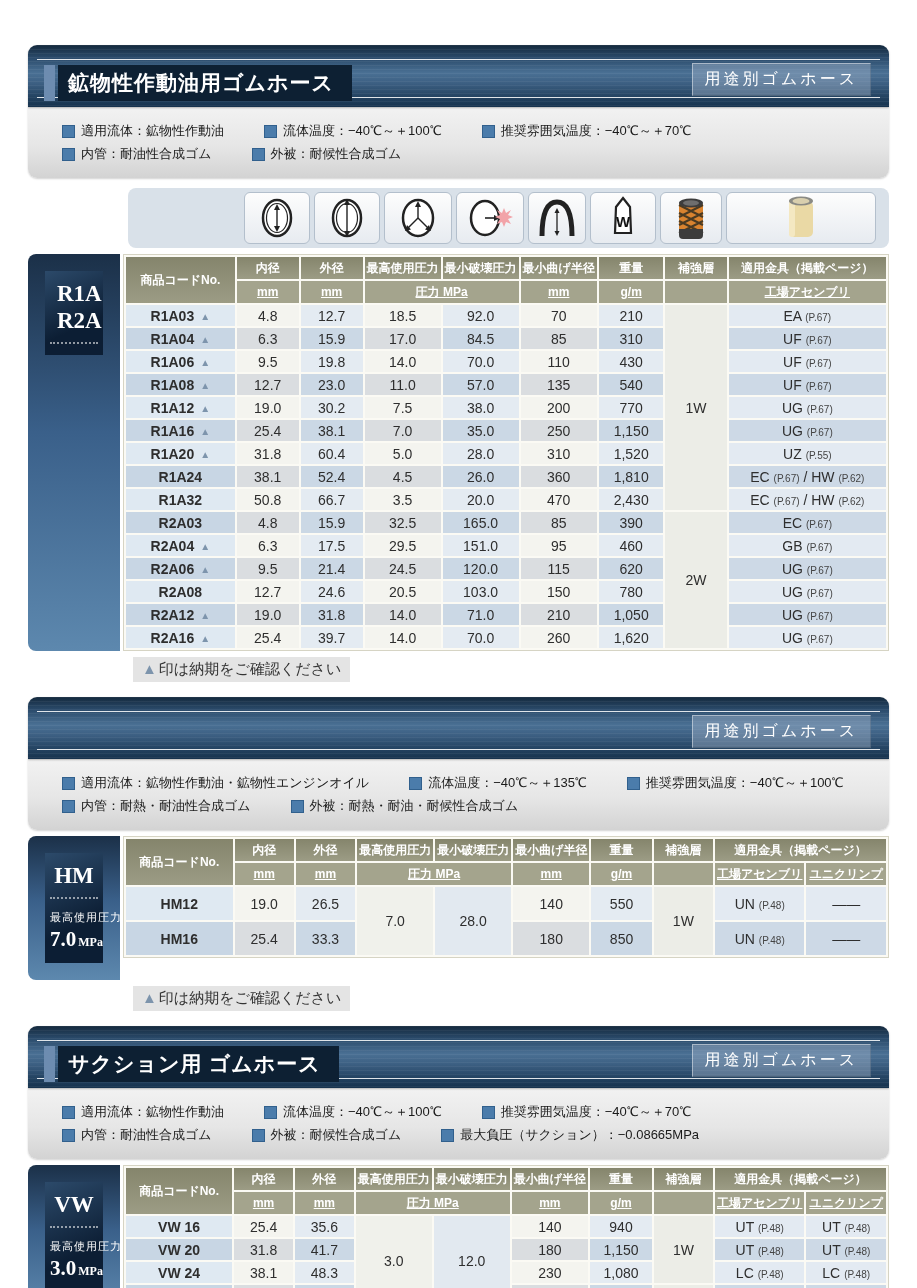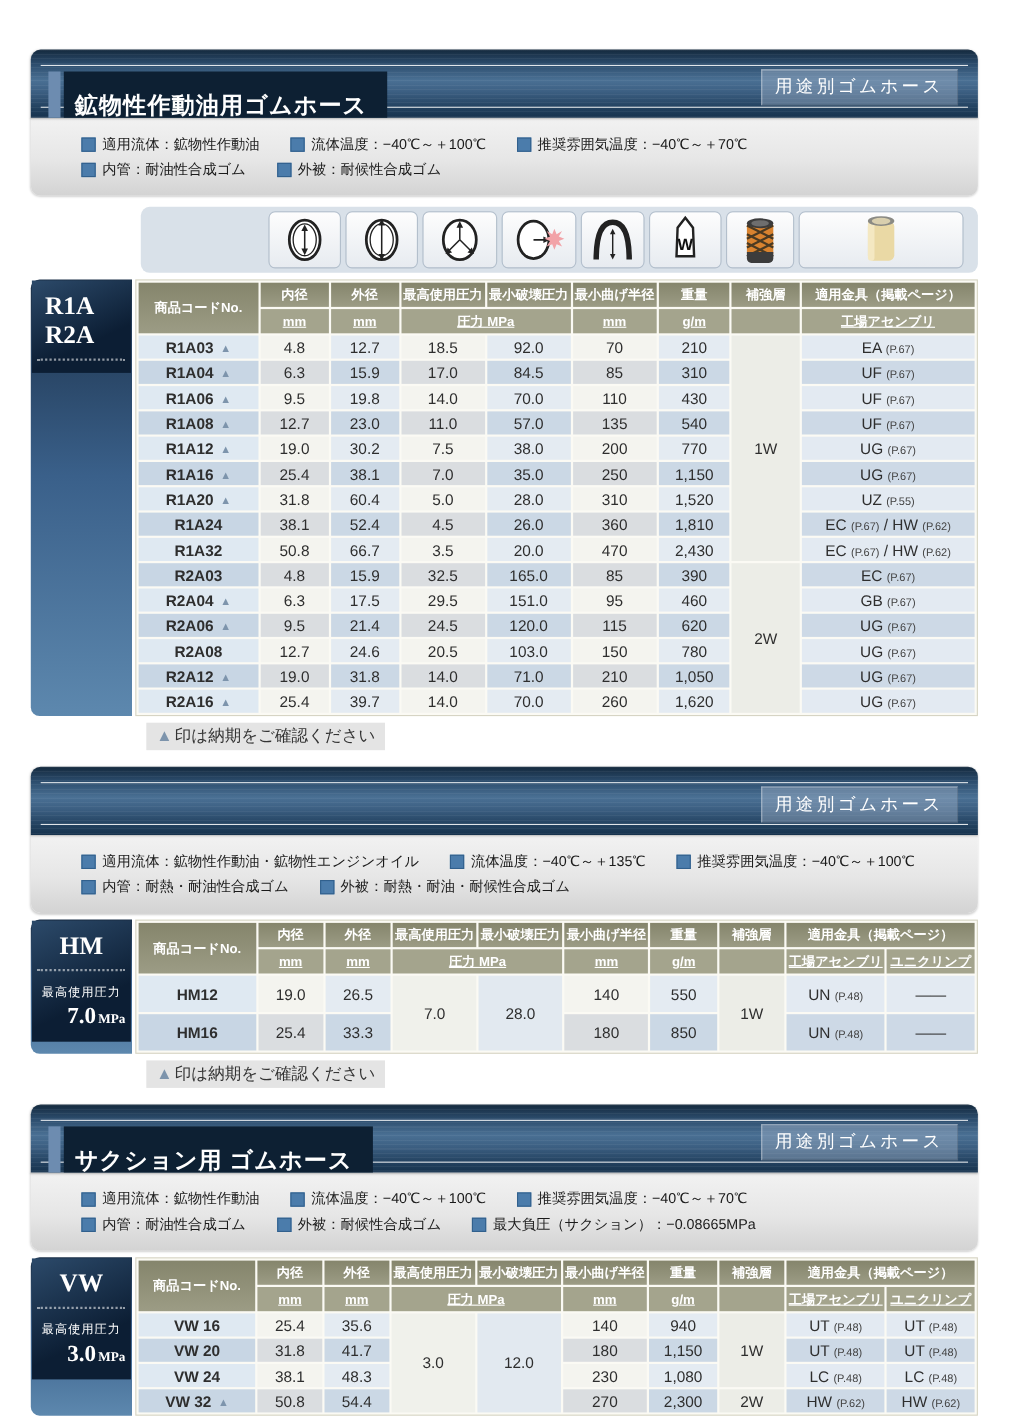--- a/index.html
+++ b/index.html
@@ -9,39 +9,39 @@
   
   .sec-header{position:relative;height:62px;border-radius:9px 9px 0 0;overflow:hidden;
     background:linear-gradient(180deg,#14293d 0%,#2a4a6a 20%,#4a7094 45%,#3c5f82 62%,#22415f 85%,#16324d 100%);
     box-shadow:0 1px 2px rgba(0,0,0,.25);}
   .sec-header::before{content:"";position:absolute;inset:0;
     background:repeating-linear-gradient(180deg,rgba(255,255,255,.05) 0 1px,transparent 1px 4px);}
   .hline-top{position:absolute;left:9px;right:9px;top:14px;height:1px;background:rgba(255,255,255,.85);}
   .hline-bot{position:absolute;left:9px;right:9px;bottom:9px;height:1px;background:rgba(255,255,255,.85);}
   .title-wrap{position:absolute;left:16px;top:20px;display:flex;align-items:stretch;}
   .title-accent{width:11px;background:#6d8cb0;margin-right:3px;}
-  .title-box{background:#0d2033;padding:17px 18px 4px 10px;}
+  .title-box{background:#0d2033;padding:4px 18px 4px 10px;}
   .sec-title{color:#fff;font-family:"Liberation Serif","DejaVu Serif",serif;font-weight:bold;font-size:21px;letter-spacing:1px;white-space:nowrap;}
   .badge{position:absolute;right:18px;top:18px;background:rgba(173,190,210,.38);border:1px solid rgba(255,255,255,.45);
     border-right-color:rgba(0,0,0,.12);border-bottom-color:rgba(0,0,0,.12);
     color:#fff;font-size:16px;letter-spacing:3px;padding:5px 12px;white-space:nowrap;}
   
   .spec-box{background:linear-gradient(180deg,#f2f2f2,#e6e6e6 55%,#d3d3d3);border-radius:0 0 9px 9px;
     padding:10px 20px 10px 30px;box-shadow:0 1px 2px rgba(0,0,0,.18);}
-  .spec-row{display:flex;gap:28px;margin:5px 16px;}
+  .spec-row{display:flex;gap:40px;margin:5px 4px;}
   .spec-item{font-size:13px;color:#1a1a1a;display:flex;align-items:center;white-space:nowrap;}
   .spec-bullet{width:11px;height:11px;background:#4b7cab;border:1px solid #31608d;margin-right:6px;flex:0 0 auto;}
   
   .icon-bar{margin:10px 0 2px 100px;height:60px;background:#d9e1e9;border-radius:8px;display:flex;align-items:center;
     box-sizing:border-box;padding:0 3px 0 116px;gap:4px;}
   .icon-cell{height:52px;background:linear-gradient(180deg,#fdfdfd,#e7ebf0);border:1px solid #b3bfcc;border-radius:6px;
     display:flex;align-items:center;justify-content:center;box-sizing:border-box;flex:0 0 auto;}
   
   .table-zone{display:flex;margin-top:6px;align-items:stretch;}
-  .sidebar{width:92px;flex:0 0 92px;border-radius:8px 0 0 8px;margin-right:3px;box-sizing:border-box;padding:1px;
+  .sidebar{width:92px;flex:0 0 92px;border-radius:8px 0 0 8px;margin-right:3px;box-sizing:border-box;padding:17px;
     background:linear-gradient(180deg,#1b3048,#3a608a 45%,#5d88ae);}
   .side-box{background:linear-gradient(155deg,#2c4a6a,#0c1e34 65%);padding:9px 5px 11px;color:#fff;}
   .side-codes{font-family:"Liberation Serif","DejaVu Serif",serif;font-size:23px;font-weight:bold;line-height:1.18;padding-left:7px;}
   .side-dots{border-top:2px dotted rgba(255,255,255,.55);margin-top:8px;}
   .side-plabel{font-size:11px;margin-top:11px;text-align:center;letter-spacing:1px;white-space:nowrap;}
   .side-pvalue{font-family:"Liberation Serif","DejaVu Serif",serif;font-size:21px;font-weight:bold;text-align:right;margin-top:2px;}
   .side-punit{font-size:12px;margin-left:2px;}
   .tbl{border-collapse:separate;border-spacing:2px;background:#fbfaf4;border:1px solid #d6d4c4;}
   .tbl th{background:linear-gradient(180deg,#85856c,#9c9c85);color:#fff;font-size:12px;font-weight:bold;height:22px;padding:0 2px;white-space:nowrap;}
   .tbl th.th2{background:#a4a48d;text-decoration:underline;}

